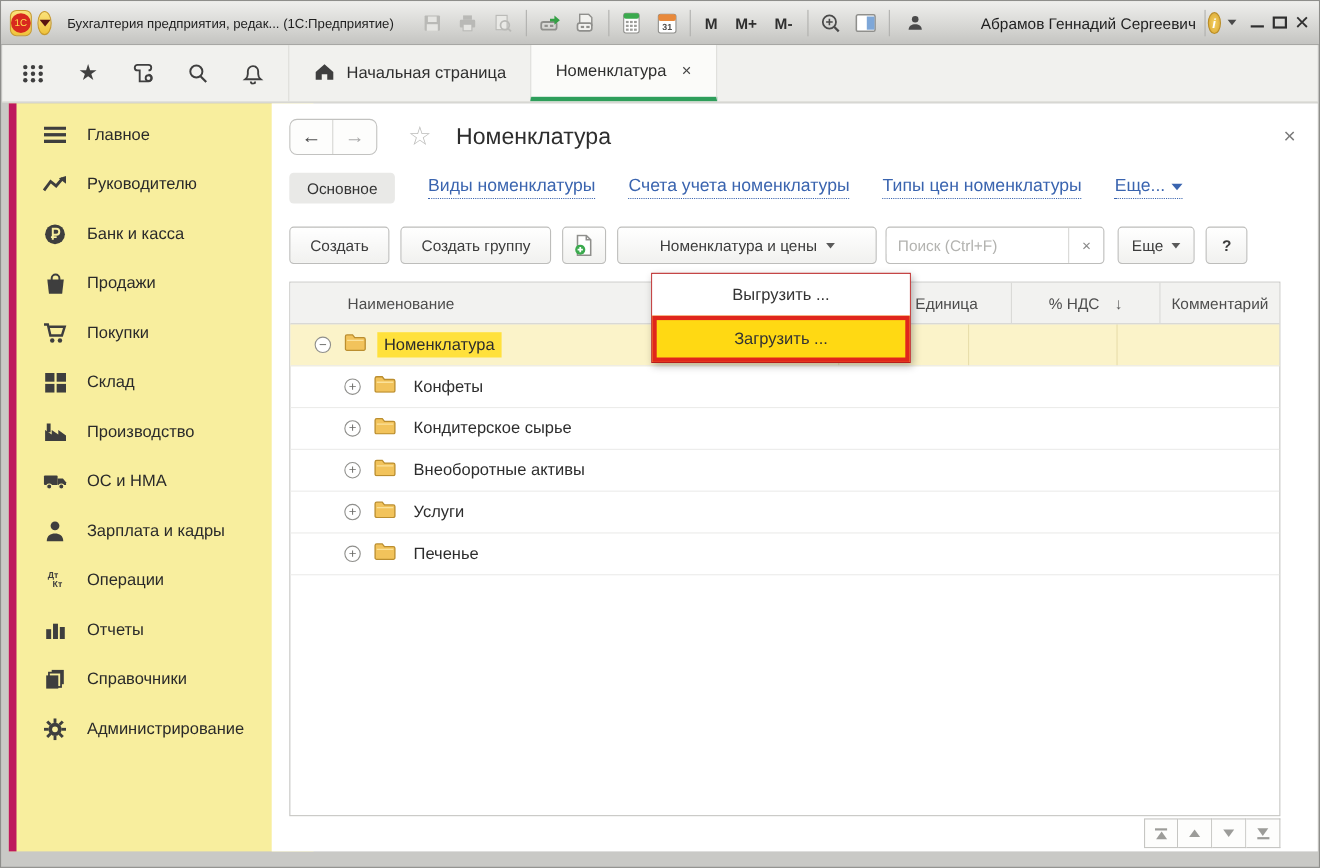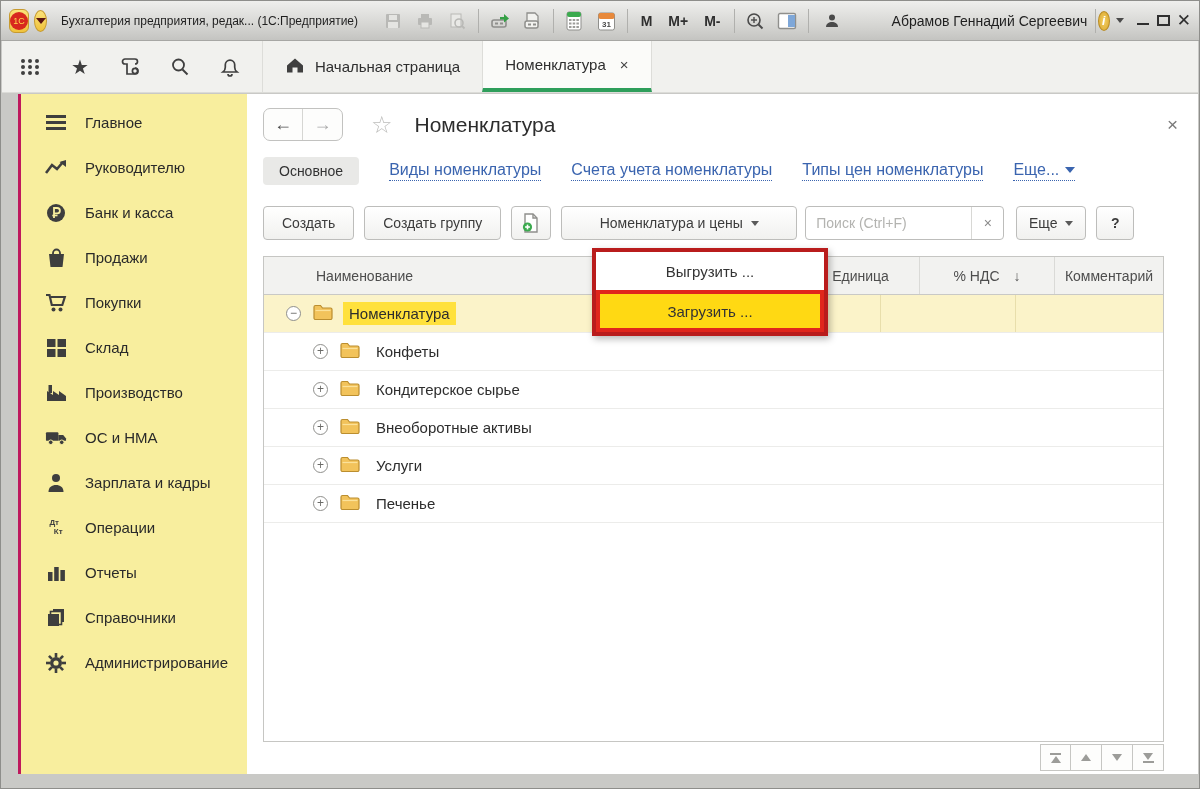--- a/index.html
+++ b/index.html
@@ -41,22 +41,22 @@
     border-bottom:1px solid #DCDCD8; display:flex; align-items:stretch; }
   .quick-icons { display:flex; align-items:center; gap:26px; padding:0 20px 0 16px; }
   .q-ico { width:24px; height:24px; display:flex; align-items:center; justify-content:center; font-size:20px; color:#3F3F3F; }
   .tab { display:flex; align-items:center; gap:10px; padding:0 22px; font-size:15px; color:#2E2E2E;
     border-left:1px solid #DDDDD9; position:relative; white-space:nowrap; }
   .tab:last-of-type { border-right:1px solid #DDDDD9; }
   .tab.active { background:#FBFBF9; border-bottom:4px solid #2E9E5B; padding-bottom:0; }
   .tab .tclose { font-size:15px; color:#444; margin-left:4px; }
 
   
-  .sidebar { position:absolute; top:93px; bottom:14px; left:17px; width:277px; background:#F8EE9E;
-    border-left:3px solid #be185d; padding-top:6px; }
+  .sidebar { position:absolute; top:93px; bottom:14px; left:7px; width:277px; background:#F8EE9E;
+    border-left:7px solid #be185d; padding-top:6px; }
   .side-item { height:45px; display:flex; align-items:center; padding-left:24px; cursor:default; }
   .side-ico { width:22px; height:22px; display:flex; align-items:center; justify-content:center; margin-right:18px; color:#3E3E3E; }
   .side-label { font-size:15px; color:#2A2A2A; }
   .dtkt { font-size:8px; font-weight:bold; color:#3E3E3E; line-height:1.1; text-align:left; }
 
   
   .main { position:absolute; top:93px; left:246px; right:1px; bottom:14px; background:#FFFFFF; }
   .page-close { position:absolute; top:20px; right:20px; font-size:19px; color:#7A7A7A; }
 
   .page-header { position:absolute; top:14px; left:16px; display:flex; align-items:center; }
@@ -106,21 +106,21 @@
   .colsep { position:absolute; top:0; bottom:0; width:1px; background:rgba(150,130,40,0.18); }
   .exp { width:15px; height:15px; border:1px solid #8F8F8C; border-radius:50%; color:#6B6B68; font-size:12px;
     line-height:13px; text-align:center; flex:0 0 auto; background:#FFF; }
   .folder { margin:0 10px 0 12px; flex:0 0 auto; }
   .row-label { font-size:15px; color:#2D2D2D; padding:3px 6px; white-space:nowrap; }
   .row-label.hl { background:#FFE13C; }
   .indent0 { margin-left:22px; } .indent1 { margin-left:49px; }
 
   
   .ctx-menu { position:absolute; top:154px; left:345px; width:236px; background:#FFF;
-    border:4px solid #b91c1c; box-shadow:2px 3px 7px rgba(0,0,0,0.28); z-index:30; }
+    border:1px solid #b91c1c; box-shadow:2px 3px 7px rgba(0,0,0,0.28); z-index:30; }
   .ctx-item { height:38px; display:flex; align-items:center; justify-content:center; font-size:15px; color:#333; background:#FFF; }
   .ctx-item.hl { background:#FFD913; border:4px solid #E0261C; height:42px; }
 
   
   .grid-nav { position:absolute; top:650px; left:793px; display:flex; }
   .gbtn { width:31px; height:27px; border:1px solid #C6C6C3; border-left:none; background:#FDFDFC;
     display:flex; flex-direction:column; align-items:center; justify-content:center; gap:1px; }
   .gbtn:first-child { border-left:1px solid #C6C6C3; }
   .bar { width:11px; height:2px; background:#9C9C99; }
   .tri-up { width:0; height:0; border-left:5px solid transparent; border-right:5px solid transparent; border-bottom:7px solid #9C9C99; }

